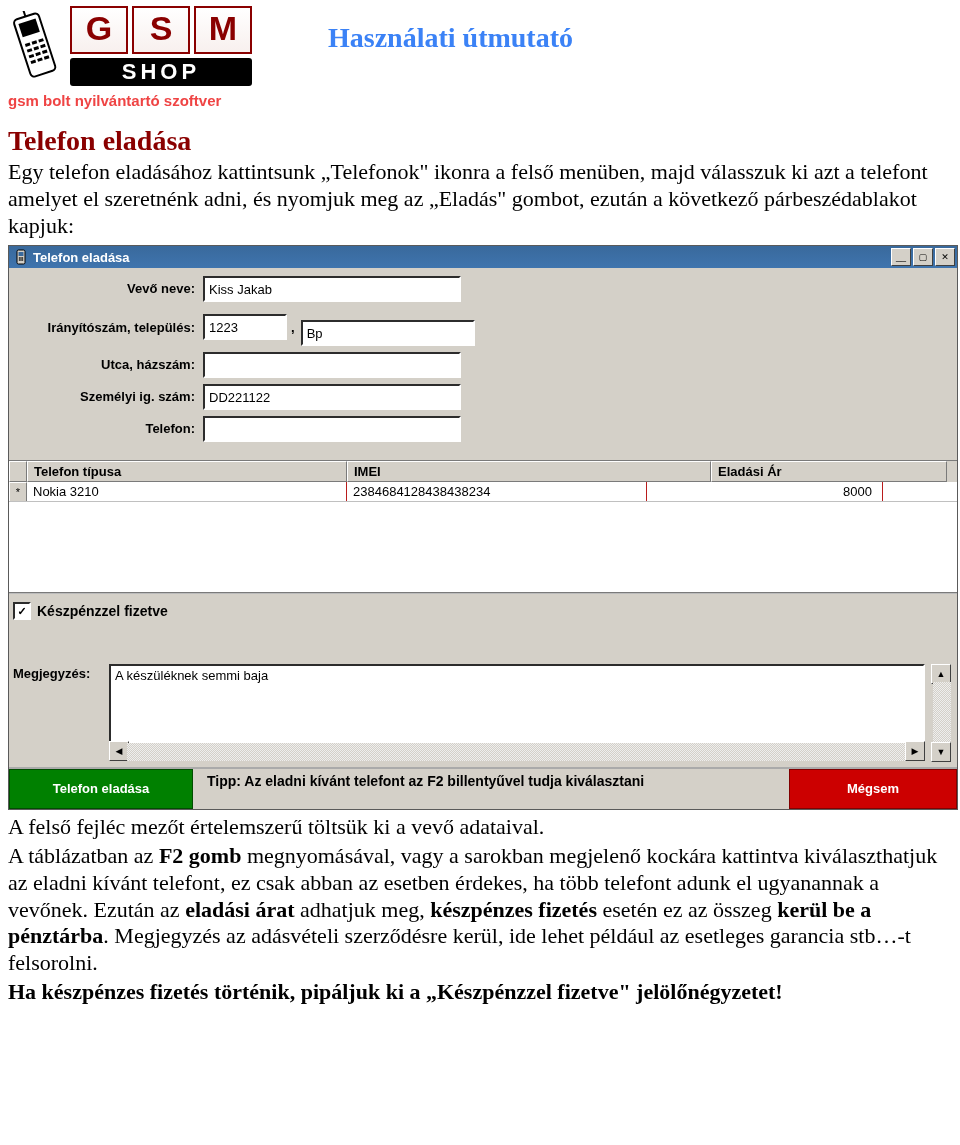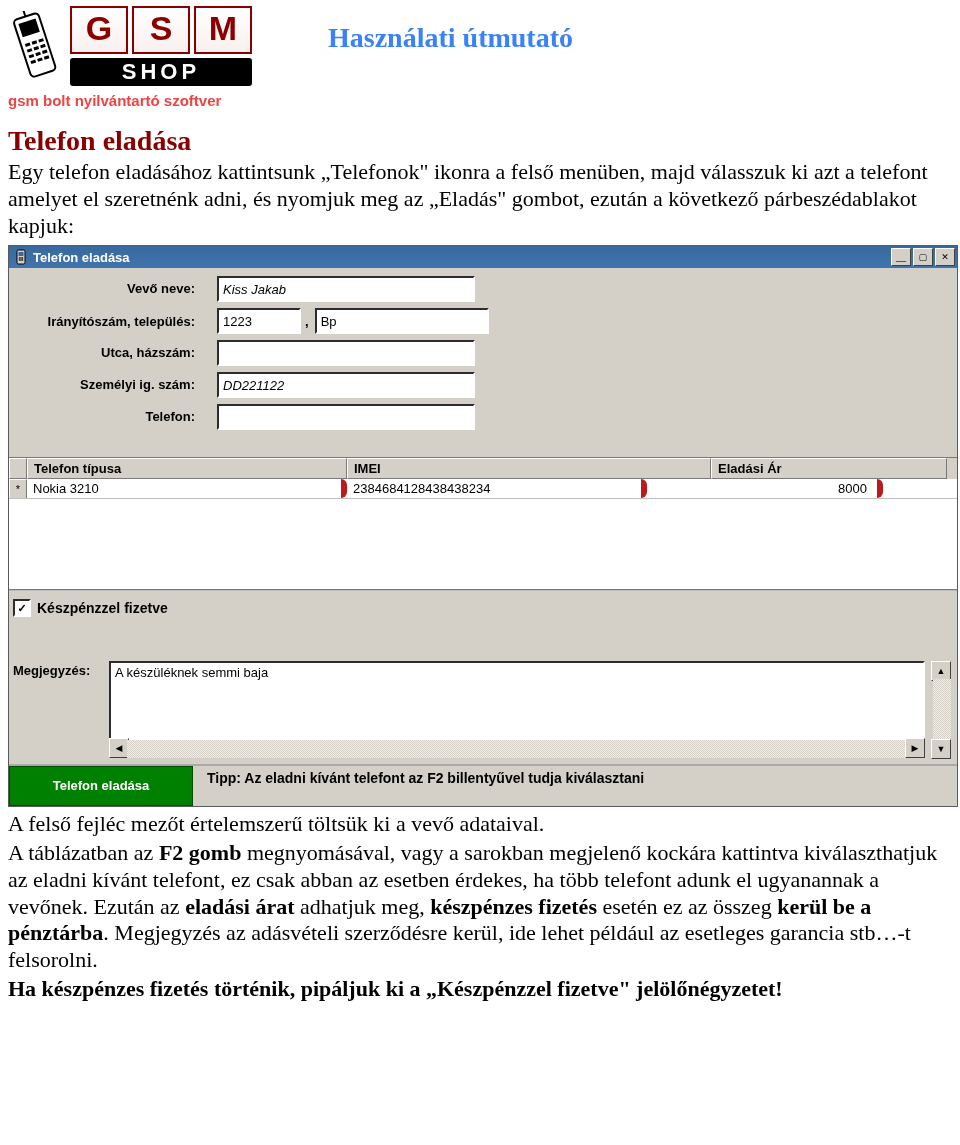--- a/index.html
+++ b/index.html
@@ -128,44 +128,44 @@
   .form-row {
     display: flex;
     align-items: center;
     margin-bottom: 6px;
   }
   .form-lbl {
     width: 180px;
     text-align: right;
     font-weight: 700;
     font-size: 13px;
-    padding-right: 22px;
+    padding-right: 8px;
     line-height: 1.1;
   }
   .win-input {
     border: 2px inset #fff;
     border-top-color: #808080;
     border-left-color: #808080;
     background: #fff;
     font-family: Tahoma, Arial, sans-serif;
     font-size: 13px;
     padding: 2px 4px;
     height: 18px;
   }
   .zip { width: 72px; }
-  .city { width: 162px; margin-left: 4px; }
+  .city { width: 162px; margin-left: 4px; margin-top: 12px; }
   .zip-comma { margin: 0 2px 0 4px; font-weight: 700; }
-  .std { width: 246px; font-style: italic; }
+  .std { width: 246px; }
 
   
   .grid {
     border-top: 1px solid #7a7a7a;
     border-bottom: 1px solid #7a7a7a;
     background: #5eead4;
-    margin-top: 15px;
+    margin-top: 6px;
   }
   .grid-head {
     display: flex;
     background: #d4d0c8;
   }
   .gh-cell {
     border-right: 1px solid #7a7a7a;
     border-bottom: 1px solid #7a7a7a;
     border-top: 1px solid #fff;
     border-left: 1px solid #fff;
@@ -189,24 +189,23 @@
     border-right: 1px solid #7a7a7a;
     border-left: 1px solid #fff;
     border-top: 1px solid #fff;
     text-align: center;
     font-size: 11px;
     line-height: 18px;
     box-sizing: border-box;
   }
   .gd-cell {
     padding: 2px 6px;
-    border-right: 6px solid #b91c1c;
+    border-right: 1px solid #b91c1c;
     font-size: 13px;
     box-sizing: border-box;
-    border-radius: 6px;
   }
   .gd-type { width: 320px; }
   .gd-imei { width: 300px; }
   .gd-price { width: 236px; text-align: right; padding-right: 10px; }
   .grid-blank {
     height: 90px;
     background: #fff;
   }
 
   .cash-row {
@@ -464,20 +463,21 @@
         <div class="sb-h-track"></div>
         <div class="sb-h right">
             <span class="arrow">▶</span>
           </div>
       </div>
     </div>
 
     <div class="footer-bar">
       <div class="btn-sell">Telefon eladása</div>
       <div class="tip">Tipp: Az eladni kívánt telefont az F2 billentyűvel tudja kiválasztani</div>
+      <div class="btn-cancel">Mégsem</div>
     </div>
   </div>
 
   <div class="body-text" style="margin-top:4px">A felső fejléc mezőt értelemszerű töltsük ki a vevő adataival.</div>
 
   <div class="body-text">
     <span>A táblázatban az </span><b>F2 gomb</b><span> megnyomásával, vagy a sarokban megjelenő kockára kattintva kiválaszthatjuk az eladni kívánt telefont, ez csak abban az esetben érdekes, ha több telefont adunk el ugyanannak a vevőnek. Ezután az </span><b>eladási árat</b><span> adhatjuk meg, </span><b>készpénzes fizetés</b><span> esetén ez az összeg </span><b>kerül be a pénztárba</b><span>. Megjegyzés az adásvételi szerződésre kerül, ide lehet például az esetleges garancia stb…-t felsorolni.</span>
   </div>
 
   <div class="body-text"><b>Ha készpénzes fizetés történik, pipáljuk ki a „Készpénzzel fizetve" jelölőnégyzetet!</b></div>

